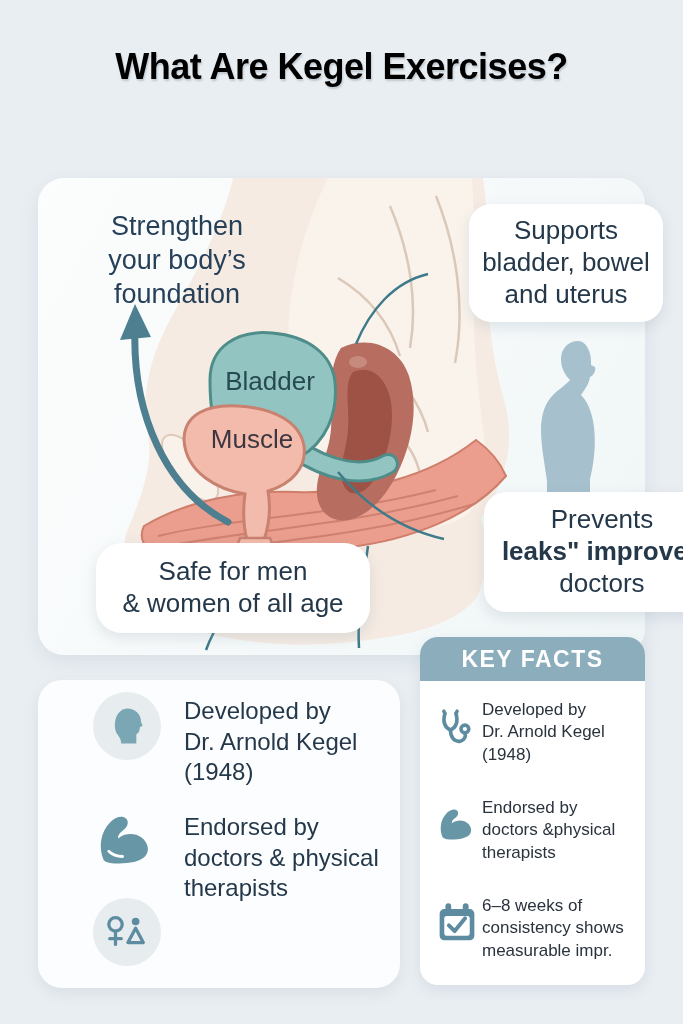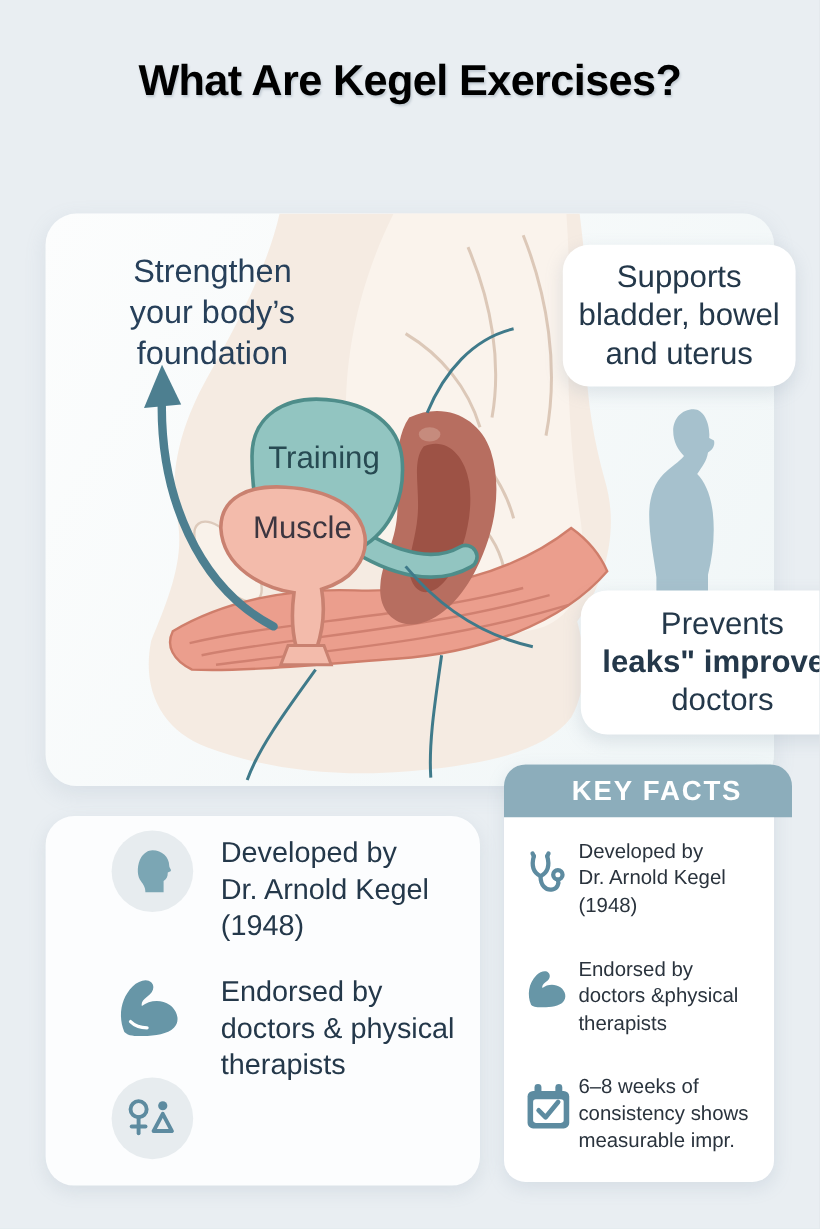--- a/index.html
+++ b/index.html
@@ -40,21 +40,21 @@
   .lf-icon{position:absolute;left:55px;width:68px;height:68px;}
   .lf-circle{width:68px;height:68px;border-radius:50%;background:#e7ecef;
              display:flex;align-items:center;justify-content:center;}
   .lf-text{position:absolute;left:146px;top:4px;width:216px;color:#24384a;
            font-size:24px;line-height:1.28;font-weight:500;}
   
   .kf-card{position:absolute;left:420px;top:637px;width:225px;height:348px;
            background:#ffffff;border-radius:18px;box-shadow:0 5px 14px rgba(130,150,170,.18);}
   .kf-header{position:absolute;left:0;top:0;width:100%;height:44px;border-radius:18px 18px 0 0;
              background:#8cadbb;color:#ffffff;font-size:23px;font-weight:bold;
-             letter-spacing:1.5px;text-align:center;line-height:44px;padding-left:15px;}
+             letter-spacing:1.5px;text-align:center;line-height:44px;}
   .kf-item{position:absolute;left:0;width:100%;}
   .kf-icon{position:absolute;left:16px;width:40px;height:44px;}
   .kf-text{position:absolute;left:62px;top:0;width:156px;color:#2a333d;
            font-size:17px;line-height:1.32;font-weight:500;}
 </style>
 </head>
 <body>
 
 <div class="page">
 
@@ -101,34 +101,36 @@
     </g>
 
     <g>
       <path d="M190,344 C128,312 94,236 97,150" stroke="#4d7f90" stroke-width="7" fill="none" stroke-linecap="round"></path>
       <path d="M82,162 L97,126 L113,159 Z" fill="#4d7f90"></path>
     </g>
 
     <path fill="#a6c1cd" d="M540,163 C530,163 523,171 523,181 C523,190 527,197 532,202 C528,207 521,211 515,217 C507,225 503,237 503,251 C503,269 507,287 509,303 L509,318 L552,318 L552,301 C556,285 558,267 556,249 C554,233 549,223 543,217 C547,211 551,206 552,199 C556,197 558,193 557,189 L553,187 C554,176 549,163 540,163 Z"></path>
   </svg>
 
-  <div class="organ-label bladder-label">Training</div>
+  <div class="organ-label bladder-label">Bladder</div>
   <div class="organ-label bowel-label">Muscle</div>
 
   <div class="callout-plain strengthen pre">Strengthen
 your body’s
 foundation</div>
   <div class="callout supports-box pre">Supports
 bladder, bowel
 and uterus</div>
   <div class="callout prevents-box">
     <span>Prevents</span>
     <span class="bold-line">leaks" improves</span>
     <span>doctors</span>
   </div>
+  <div class="callout safe-box pre">Safe for men
+&amp; women of all age</div>
 
   <div class="left-card">
     <div class="lf-item" style="top:12px;height:100px;">
       <span class="lf-icon">
         <span class="lf-circle">
           <svg width="42" height="42" viewBox="0 0 36 36" fill="#7ba6b4">
             <path d="M18,3 C25,3 30,8 30,14 C30,16 32,17 31,18 L29,19 C29,22 28,24 26,25 L26,33 L13,33 C13,29 11,27 9,24 C7,20 7,13 10,8 C12,5 15,3 18,3 Z"></path>
           </svg>
         </span>
       </span>

